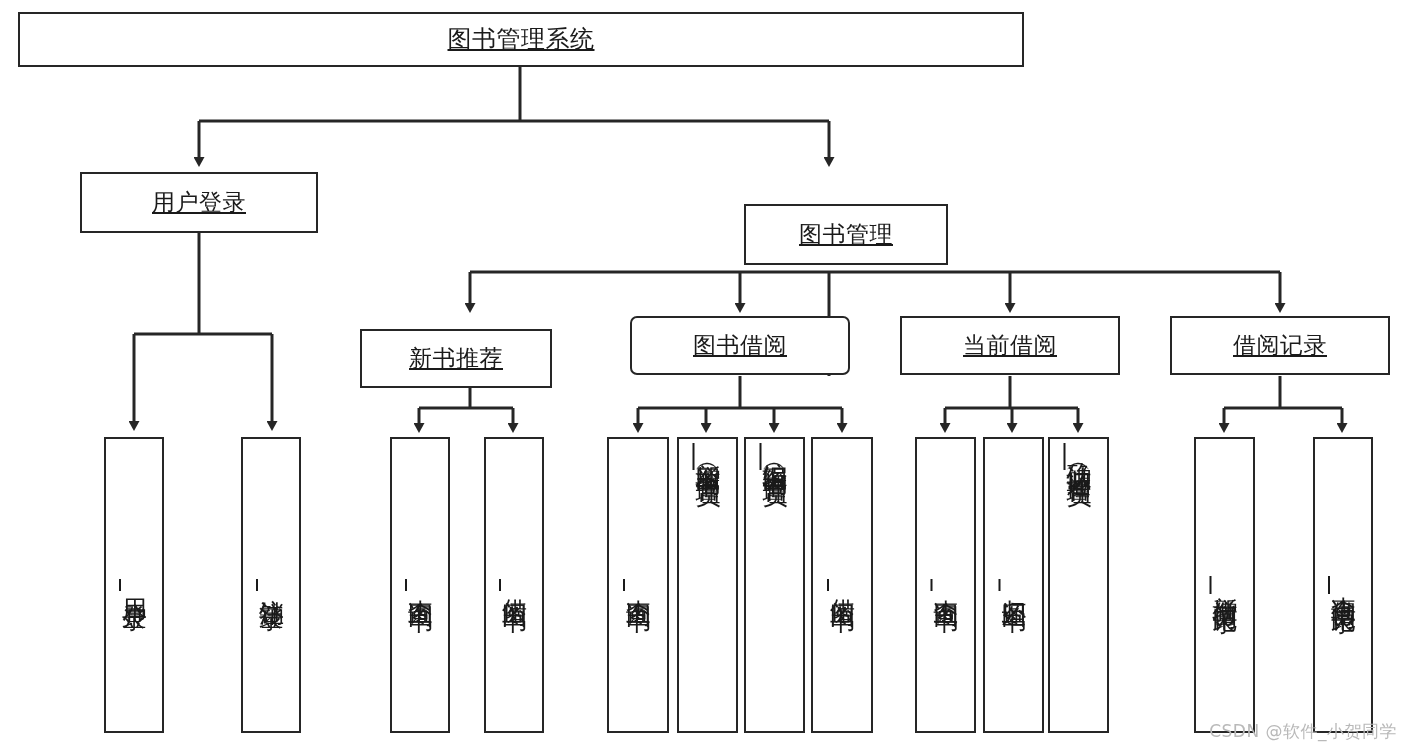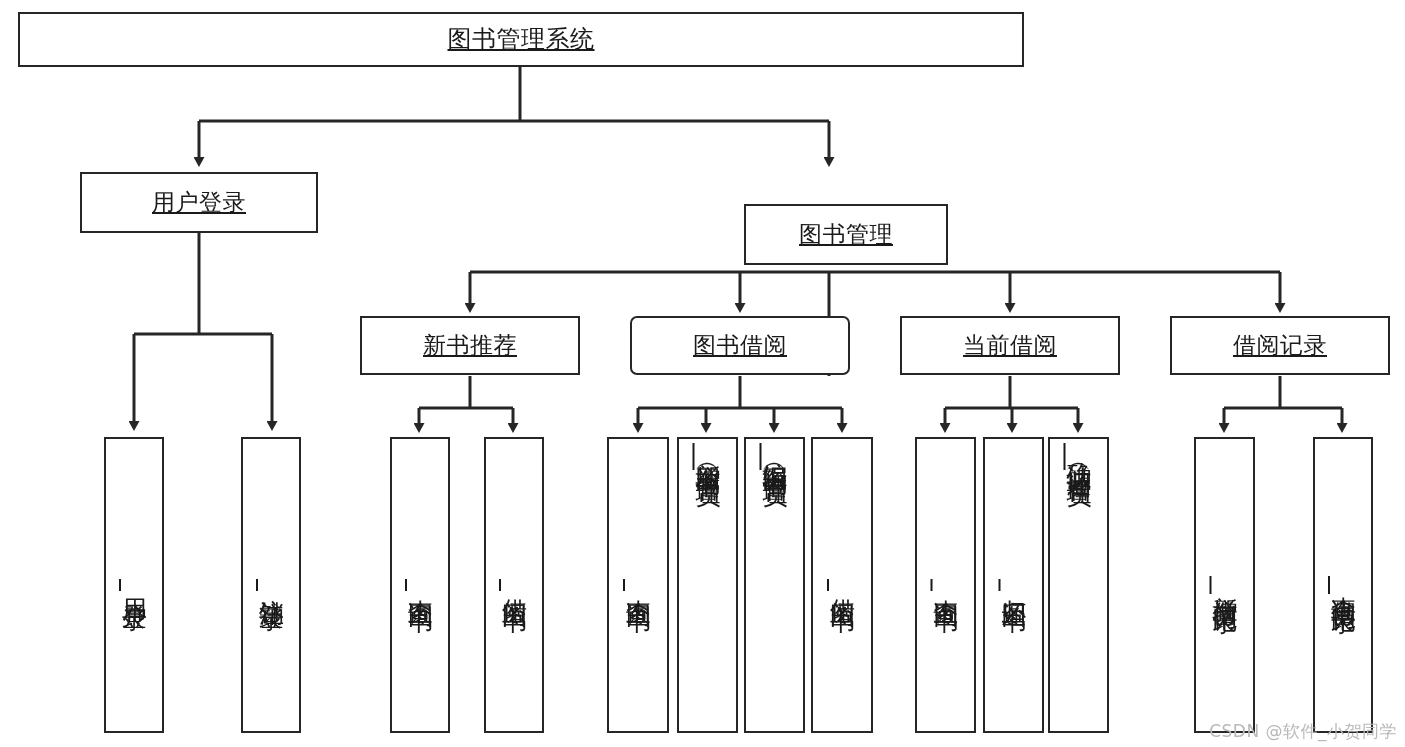--- a/index.html
+++ b/index.html
@@ -124,21 +124,21 @@
       <path d="M1224,408 L1224,424" marker-end="url(#arrow)"></path>
       <path d="M1342,408 L1342,424" marker-end="url(#arrow)"></path>
     </g>
   </svg>
 
   <div class="node h root" style="left:18px; top:12px; width:1006px; height:55px;">图书管理系统</div>
 
   <div class="node h" style="left:80px; top:172px; width:238px; height:61px;">用户登录</div>
   <div class="node h" style="left:744px; top:172px; width:204px; height:61px;margin-top:32px;">图书管理</div>
 
-  <div class="node h" style="left:360px; top:316px; width:220px; height:59px;">新书推荐</div>
+  <div class="node h" style="left:360px; top:329px; width:192px; height:59px;">新书推荐</div>
   <div class="node h" style="left:630px; top:316px; width:220px; height:59px;border-radius:7px;">图书借阅</div>
   <div class="node h" style="left:1170px; top:316px; width:220px; height:59px;">借阅记录</div>
   <div class="node h" style="left:900px; top:316px; width:220px; height:59px;">当前借阅</div>
 
   <div class="node v" style="left:104px; top:437px; width:60px; height:296px;">用户登录</div>
   <div class="node v" style="left:241px; top:437px; width:60px; height:296px;">注销登录</div>
 
   <div class="node v" style="left:390px; top:437px; width:60px; height:296px;">查询图书</div>
   <div class="node v" style="left:484px; top:437px; width:60px; height:296px;">借阅图书</div>
 

